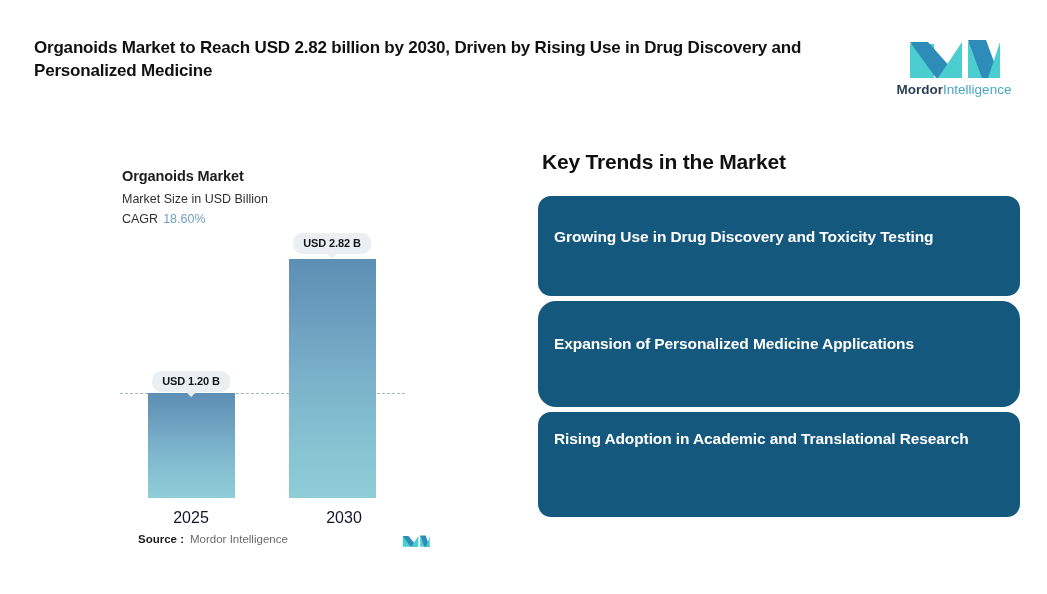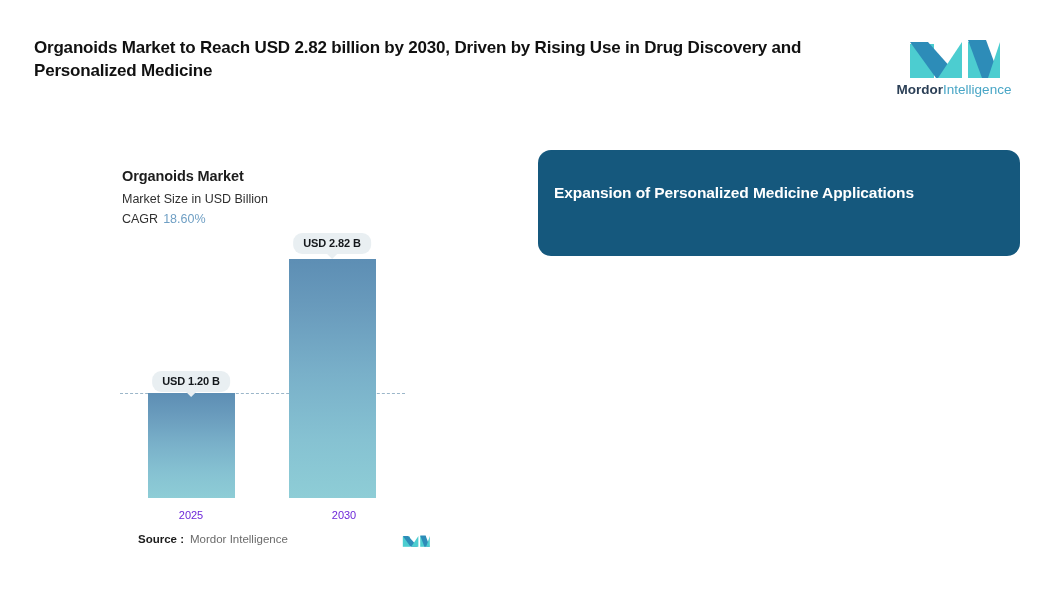--- a/index.html
+++ b/index.html
@@ -146,22 +146,22 @@
     border-right: 5px solid transparent;
     border-top: 5px solid #e9eff2;
   }
   #pill-2025 { left: 191px; top: 221px; }
   #pill-2030 { left: 332px; top: 83px; }
 
   .x-tick-label {
     position: absolute;
     top: 359px;
     transform: translateX(-50%);
-    font-size: 11px;
-    color: #6d28d9;
+    font-size: 16px;
+    color: #0f172a;
   }
   #tick-2025 { left: 191px; }
   #tick-2030 { left: 344px; }
 
   
   #source-row {
     position: absolute;
     left: 122px;
     top: 531px;
     display: flex;
@@ -204,21 +204,21 @@
     color: #ffffff;
     font-size: 15.5px;
     font-weight: bold;
     line-height: 1.45;
     padding: 30px 26px 30px 16px;
     margin-bottom: 5px;
     letter-spacing: -0.1px;
     box-sizing: border-box;
   }
   #trend-card-0 { height: 100px; padding-top: 30px; }
-  #trend-card-1 { height: 106px; padding-top: 32px; }
+  #trend-card-1 { height: 106px; padding-top: 32px; border-radius: 18px; }
   #trend-card-2 { height: 105px; padding-top: 16px; }
 </style>
 </head>
 <body>
 
 <div id="header-title">Organoids Market to Reach USD 2.82 billion by 2030, Driven by Rising Use in Drug Discovery and Personalized Medicine</div>
 
 <div id="brand-logo">
   <svg class="mark" width="100" height="52" viewBox="0 0 100 52">
     <polygon points="6,52 6,18 30,18 30,52" fill="#4ccdd0"></polygon>
@@ -264,15 +264,18 @@
     <polygon points="6,52 6,18 30,18 30,52" fill="#4ccdd0"></polygon>
     <polygon points="6,16 24,16 56,52 32,52" fill="#2d8cb8"></polygon>
     <polygon points="34,52 58,16 58,52" fill="#4ccdd0"></polygon>
     <polygon points="64,52 64,16 82,16 82,52" fill="#4ccdd0"></polygon>
     <polygon points="64,14 82,14 96,52 78,52" fill="#2d8cb8"></polygon>
     <polygon points="84,52 96,16 96,52" fill="#4ccdd0"></polygon>
   </svg>
 </div>
 
 <div id="trends-panel">
-
+  <div id="trends-heading">Key Trends in the Market</div>
+
+  <div class="trend-card" id="trend-card-0">Growing Use in Drug Discovery and Toxicity Testing</div>
   <div class="trend-card" id="trend-card-1">Expansion of Personalized Medicine Applications</div>
+  <div class="trend-card" id="trend-card-2">Rising Adoption in Academic and Translational Research</div>
 </div>
 
 </body></html>

